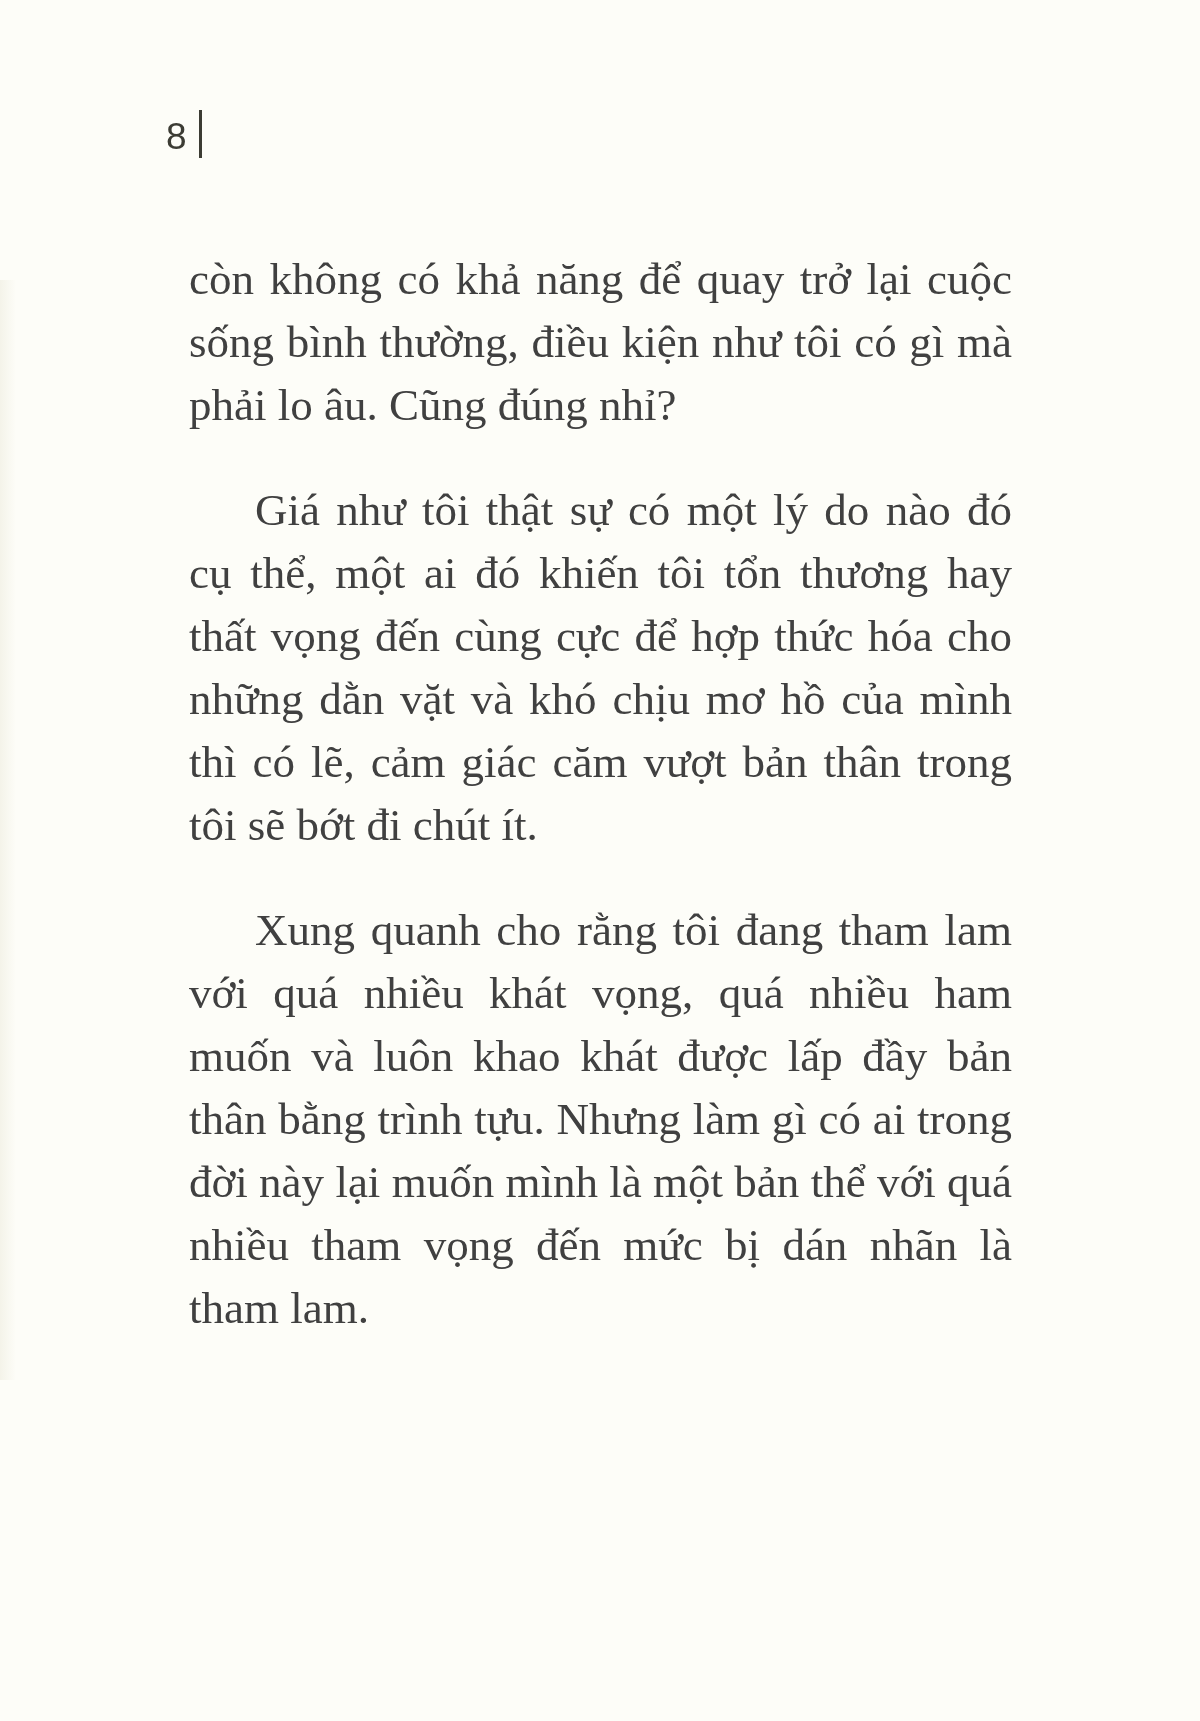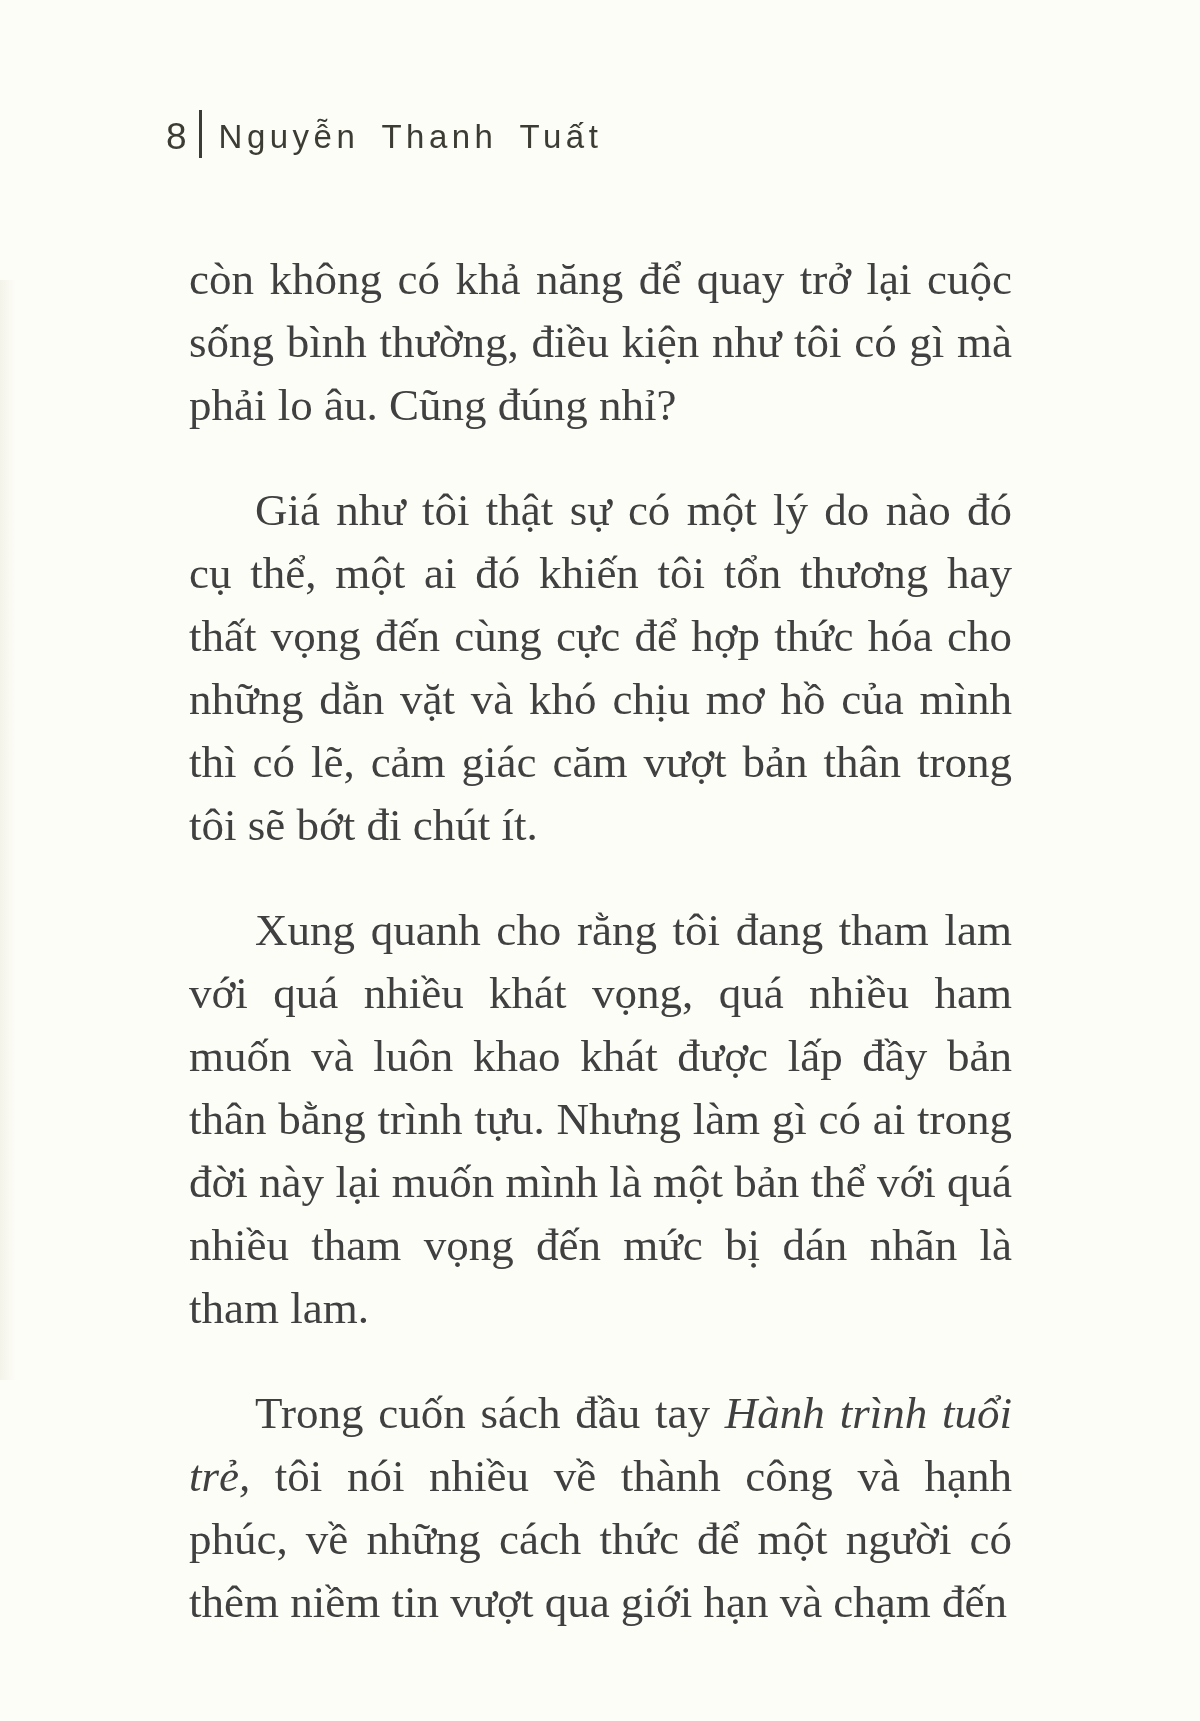--- a/index.html
+++ b/index.html
@@ -83,22 +83,20 @@
 </style>
 </head>
 <body>
 
 <div class="page">
   <div class="scan-edge"></div>
 
   <div class="running-head">
     <span class="page-number">8</span>
     <span class="head-divider"></span>
-    <span class="author-name">Nguyễn Thanh Tuất</span>
   </div>
 
   <div class="text-block">
       <p><span>còn không có khả năng để quay trở lại cuộc sống bình thường, điều kiện như tôi có gì mà phải lo âu. Cũng đúng nhỉ?</span></p>
       <p class="indent"><span>Giá như tôi thật sự có một lý do nào đó cụ thể, một ai đó khiến tôi tổn thương hay thất vọng đến cùng cực để hợp thức hóa cho những dằn vặt và khó chịu mơ hồ của mình thì có lẽ, cảm giác căm vượt bản thân trong tôi sẽ bớt đi chút ít.</span></p>
       <p class="indent"><span>Xung quanh cho rằng tôi đang tham lam với quá nhiều khát vọng, quá nhiều ham muốn và luôn khao khát được lấp đầy bản thân bằng trình tựu. Nhưng làm gì có ai trong đời này lại muốn mình là một bản thể với quá nhiều tham vọng đến mức bị dán nhãn là tham lam.</span></p>
-      <p class="indent"><span>Trong cuốn sách đầu tay </span><span class="seg-italic">Hành trình tuổi trẻ,</span><span> tôi nói nhiều về thành công và hạnh phúc, về những cách thức để một người có thêm niềm tin vượt qua giới hạn và chạm đến</span></p>
     </div>
 </div>
 
 </body></html>

